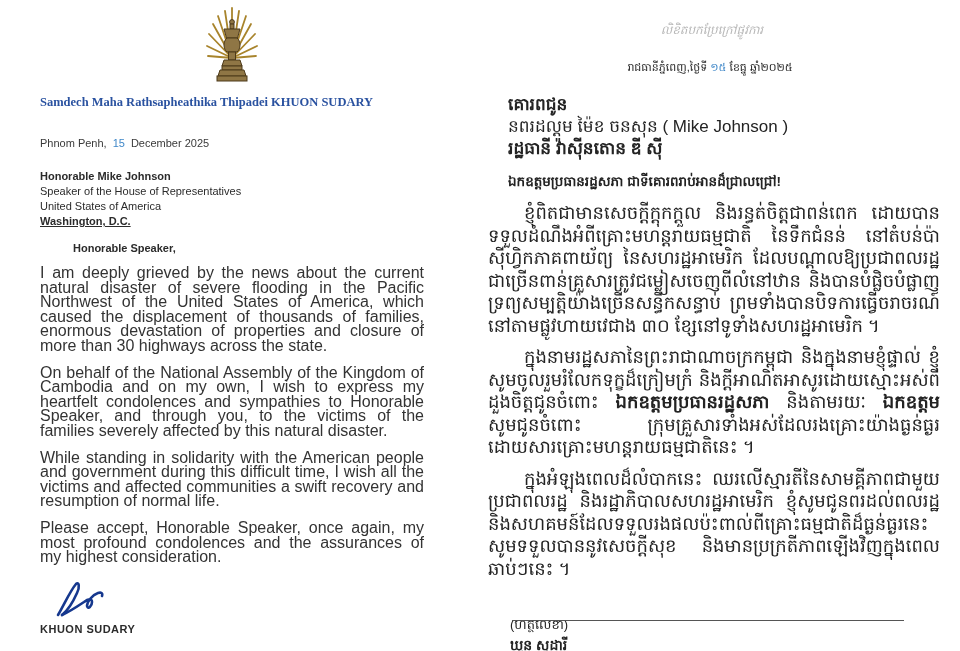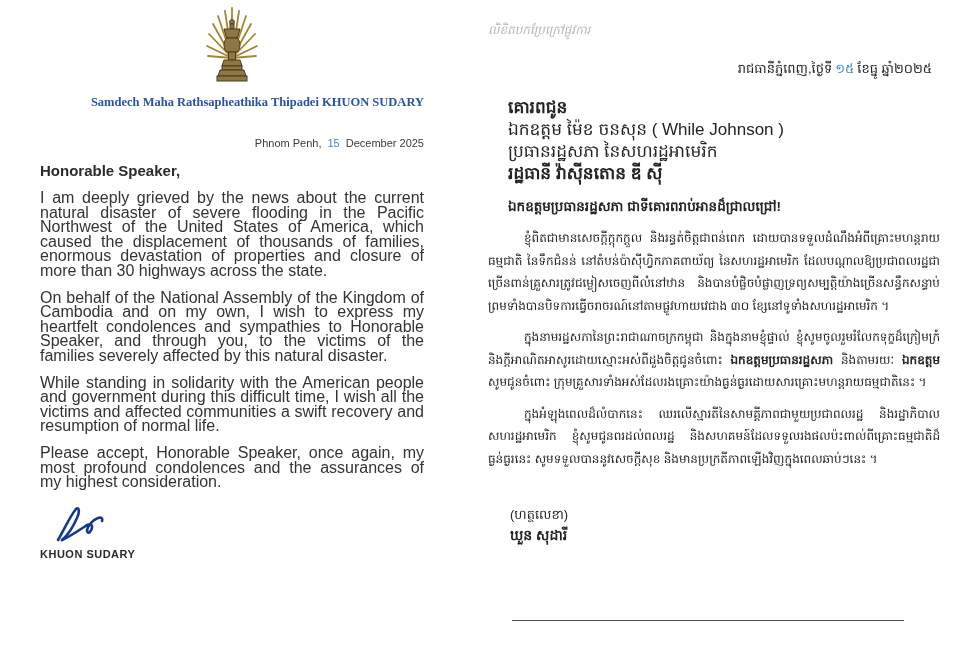--- a/index.html
+++ b/index.html
@@ -15,61 +15,60 @@
 
   
   .left-col { position:absolute; left:40px; top:6px; width:384px; }
   .emblem { display:block; margin:0 auto 4px auto; }
   .lh-name, .lh-title {
     font-family:"Liberation Serif", serif;
     font-weight:bold;
     color:#2a52a0;
     font-size:12.5px;
     line-height:17px;
-    text-align:right;
+    text-align:left;
   }
   .dateline {
-    text-align:right;
     font-size:11px;
     margin-top:26px;
     color:#3a3a3a;
   }
   .dateline .day { color:#3f87c8; margin:0 6px; }
   .addr { margin-top:20px; font-size:11px; line-height:15px; }
   .bold { font-weight:bold; }
   .underline { text-decoration:underline; }
-  .salutation { margin-top:13px; font-size:15px; }
+  .salutation { margin-top:13px; font-size:11px;margin-left:33px; }
   .para {
     margin-top:12px;
     font-size:16px;
     line-height:14.6px;
     text-align:justify;
     color:#333333;
   }
   .signature { display:block; margin:14px 0 0 12px; }
   .sig-name { font-size:11px; letter-spacing:0.5px; margin-top:2px; }
 
   
   .right-col { position:absolute; left:488px; top:0; width:452px; color:#232323; }
   .watermark {
-    text-align:left;
+    text-align:center;
     color:#b8b8b8;
     font-style:italic;
     font-size:12px;
     margin-top:22px;
     padding-right:4px;
   }
-  .kh-date { text-align:right; font-size:13px; margin-top:20px; padding-right:8px; }
+  .kh-date { text-align:center; font-size:11px; margin-top:20px; padding-right:8px; }
   .kh-date .day { color:#3f87c8; margin:0 3px; }
   .kh-addr { margin-top:18px; padding-left:20px; font-size:17px; line-height:21px; }
   .kh-addr > div { margin-bottom:1px; }
   .kh-salutation { margin-top:14px; padding-left:20px; font-size:13.5px; font-weight:bold; }
   .kh-para {
     margin-top:9px;
-    font-size:12px;
+    font-size:18px;
     line-height:22.5px;
     text-align:justify;
     text-indent:36px;
   }
   .kh-para .b { font-weight:bold; }
   .kh-sig { margin-top:34px; padding-left:22px; font-size:13px; line-height:21px; }
   .kh-sig-name { font-weight:bold; font-size:14px; }
   .kh-footer-rule {
     position:absolute; left:24px; top:620px; width:392px;
     border-top:1px solid #555555; height:0;
@@ -111,20 +110,26 @@
         <rect x="12" y="70" width="30" height="5"></rect>
       </g>
     </svg>
 
     <div class="lh-name">Samdech Maha Rathsapheathika Thipadei KHUON SUDARY</div>
 
     <div class="dateline">
       <span>Phnom Penh,</span><span class="day">15</span><span>December 2025</span>
     </div>
 
+    <div class="addr">
+      <div class="bold">Honorable Mike Johnson</div>
+      <div>Speaker of the House of Representatives</div>
+      <div>United States of America</div>
+      <div class="bold underline">Washington, D.C.</div>
+    </div>
 
     <div class="salutation bold">Honorable Speaker,</div>
 
     <p class="para">I am deeply grieved by the news about the current natural disaster of severe flooding in the Pacific Northwest of the United States of America, which caused the displacement of thousands of families, enormous devastation of properties and closure of more than 30 highways across the state.</p>
     <p class="para">On behalf of the National Assembly of the Kingdom of Cambodia and on my own, I wish to express my heartfelt condolences and sympathies to Honorable Speaker, and through you, to the victims of the families severely affected by this natural disaster.</p>
     <p class="para">While standing in solidarity with the American people and government during this difficult time, I wish all the victims and affected communities a swift recovery and resumption of normal life.</p>
     <p class="para">Please accept, Honorable Speaker, once again, my most profound condolences and the assurances of my highest consideration.</p>
 
     <svg class="signature" width="62" height="42" viewBox="0 0 62 42">
       <g fill="none" stroke="#16388e" stroke-width="2.6" stroke-linecap="round">
@@ -138,22 +143,21 @@
   <div class="right-col">
 
     <div class="watermark">លិខិតបកប្រែក្រៅផ្លូវការ</div>
 
     <div class="kh-date">
       <span>រាជធានីភ្នំពេញ,ថ្ងៃទី</span><span class="day">១៥</span><span>ខែធ្នូ ឆ្នាំ២០២៥</span>
     </div>
 
     <div class="kh-addr">
       <div class="bold">គោរពជូន</div>
-      <div>ឯកឧត្តម ម៉ៃខ ចនសុន ( While Johnson )</div>
-      <div>ប្រធានរដ្ឋសភា នៃសហរដ្ឋអាមេរិក</div>
+      <div>នពរដល្តម ម៉ៃខ ចនសុន ( Mike Johnson )</div>
       <div class="bold">រដ្ឋធានី វ៉ាស៊ីនតោន ឌី ស៊ី</div>
     </div>
 
     <div class="kh-salutation">ឯកឧត្តមប្រធានរដ្ឋសភា ជាទីគោរពរាប់អានដ៏ជ្រាលជ្រៅ!</div>
 
     <p class="kh-para"><span>ខ្ញុំពិតជាមានសេចក្ដីក្ដុកក្ដួល និងរន្ធត់ចិត្តជាពន់ពេក ដោយបានទទួលដំណឹងអំពីគ្រោះមហន្តរាយធម្មជាតិ នៃទឹកជំនន់ នៅតំបន់ប៉ាស៊ីហ្វិកភាគពាយ័ព្យ នៃសហរដ្ឋអាមេរិក ដែលបណ្ដាលឱ្យប្រជាពលរដ្ឋជាច្រើនពាន់គ្រួសារត្រូវជម្លៀសចេញពីលំនៅឋាន និងបានបំផ្លិចបំផ្លាញទ្រព្យសម្បត្តិយ៉ាងច្រើនសន្ធឹកសន្ធាប់ ព្រមទាំងបានបិទការធ្វើចរាចរណ៍នៅតាមផ្លូវហាយវេជាង ៣០ ខ្សែនៅទូទាំងសហរដ្ឋអាមេរិក ។</span></p>
     <p class="kh-para"><span>ក្នុងនាមរដ្ឋសភានៃព្រះរាជាណាចក្រកម្ពុជា និងក្នុងនាមខ្ញុំផ្ទាល់ ខ្ញុំសូមចូលរួមរំលែកទុក្ខដ៏ក្រៀមក្រំ និងក្ដីអាណិតអាសូរដោយស្មោះអស់ពីដួងចិត្តជូនចំពោះ </span><span class="b">ឯកឧត្តមប្រធានរដ្ឋសភា</span><span> និងតាមរយៈ </span><span class="b">ឯកឧត្តម</span><span> សូមជូនចំពោះ ក្រុមគ្រួសារទាំងអស់ដែលរងគ្រោះយ៉ាងធ្ងន់ធ្ងរដោយសារគ្រោះមហន្តរាយធម្មជាតិនេះ ។</span></p>
     <p class="kh-para"><span>ក្នុងអំឡុងពេលដ៏លំបាកនេះ ឈរលើស្មារតីនៃសាមគ្គីភាពជាមួយប្រជាពលរដ្ឋ និងរដ្ឋាភិបាលសហរដ្ឋអាមេរិក ខ្ញុំសូមជូនពរដល់ពលរដ្ឋ និងសហគមន៍ដែលទទួលរងផលប៉ះពាល់ពីគ្រោះធម្មជាតិដ៏ធ្ងន់ធ្ងរនេះ សូមទទួលបាននូវសេចក្ដីសុខ និងមានប្រក្រតីភាពឡើងវិញក្នុងពេលឆាប់ៗនេះ ។</span></p>
 
     <div class="kh-sig">

